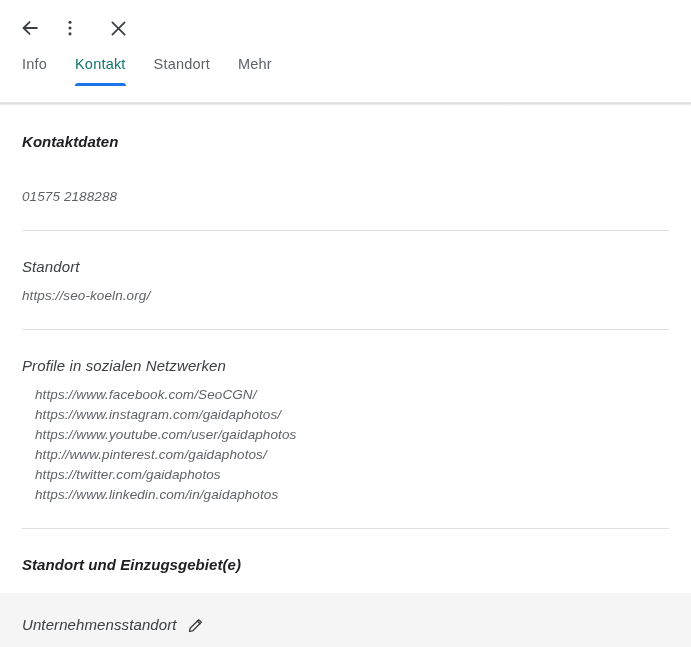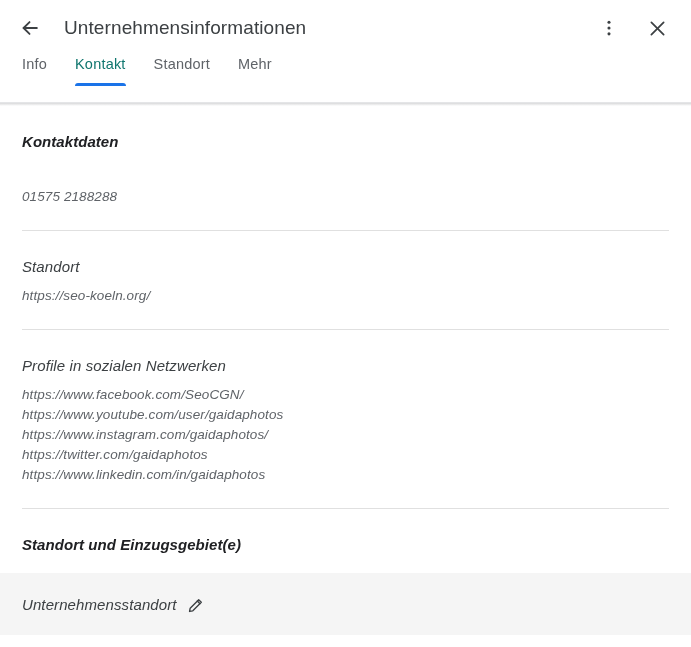--- a/index.html
+++ b/index.html
@@ -160,20 +160,21 @@
 
   .field-value-list {
     margin-top: 9px;
   }
   .field-value-list .vline {
     font-size: 13.5px;
     color: #5f6368;
     line-height: 20px;
     letter-spacing: .1px;
     display: block;
+    margin-left: 13px;
   }
 
   .divider {
     height: 1px;
     background: #e0e0e0;
     margin: 23px 0 0 0;
   }
 
   
   .location-card {
@@ -213,21 +214,20 @@
   <div class="header">
     <button class="icon-btn">
       <span>
         <svg width="22" height="22" viewBox="0 0 24 24" fill="none" stroke="#3c4043" stroke-width="2" stroke-linecap="round" stroke-linejoin="round">
           <line x1="19.5" y1="12" x2="5" y2="12"></line>
           <polyline points="11.5,18.5 5,12 11.5,5.5"></polyline>
         </svg>
       </span>
     </button>
 
-    <div class="header-title">Unternehmensinformationen</div>
 
     <div class="header-actions">
       <button class="icon-btn">
         <span>
           <svg width="20" height="20" viewBox="0 0 24 24" fill="#3c4043">
             <circle cx="12" cy="5" r="1.85"></circle>
             <circle cx="12" cy="12" r="1.85"></circle>
             <circle cx="12" cy="19" r="1.85"></circle>
           </svg>
         </span>
@@ -278,22 +278,23 @@
         <div class="field-label">Standort</div>
         <div class="field-value">https://seo-koeln.org/</div>
       </div>
 
       <div class="divider"></div>
 
       <div class="field">
         <div class="field-label">Profile in sozialen Netzwerken</div>
         <div class="field-value-list">
           <span class="vline">https://www.facebook.com/SeoCGN/</span>
+          <span class="vline">https://www.instagram.com/gaidaphotos/</span>
           <span class="vline">https://www.youtube.com/user/gaidaphotos</span>
-          <span class="vline">https://www.instagram.com/gaidaphotos/</span>
+          <span class="vline">http://www.pinterest.com/gaidaphotos/</span>
           <span class="vline">https://twitter.com/gaidaphotos</span>
           <span class="vline">https://www.linkedin.com/in/gaidaphotos</span>
         </div>
       </div>
 
       <div class="divider"></div>
 
       <div class="section-title">Standort und Einzugsgebiet(e)</div>
     </div>
 

